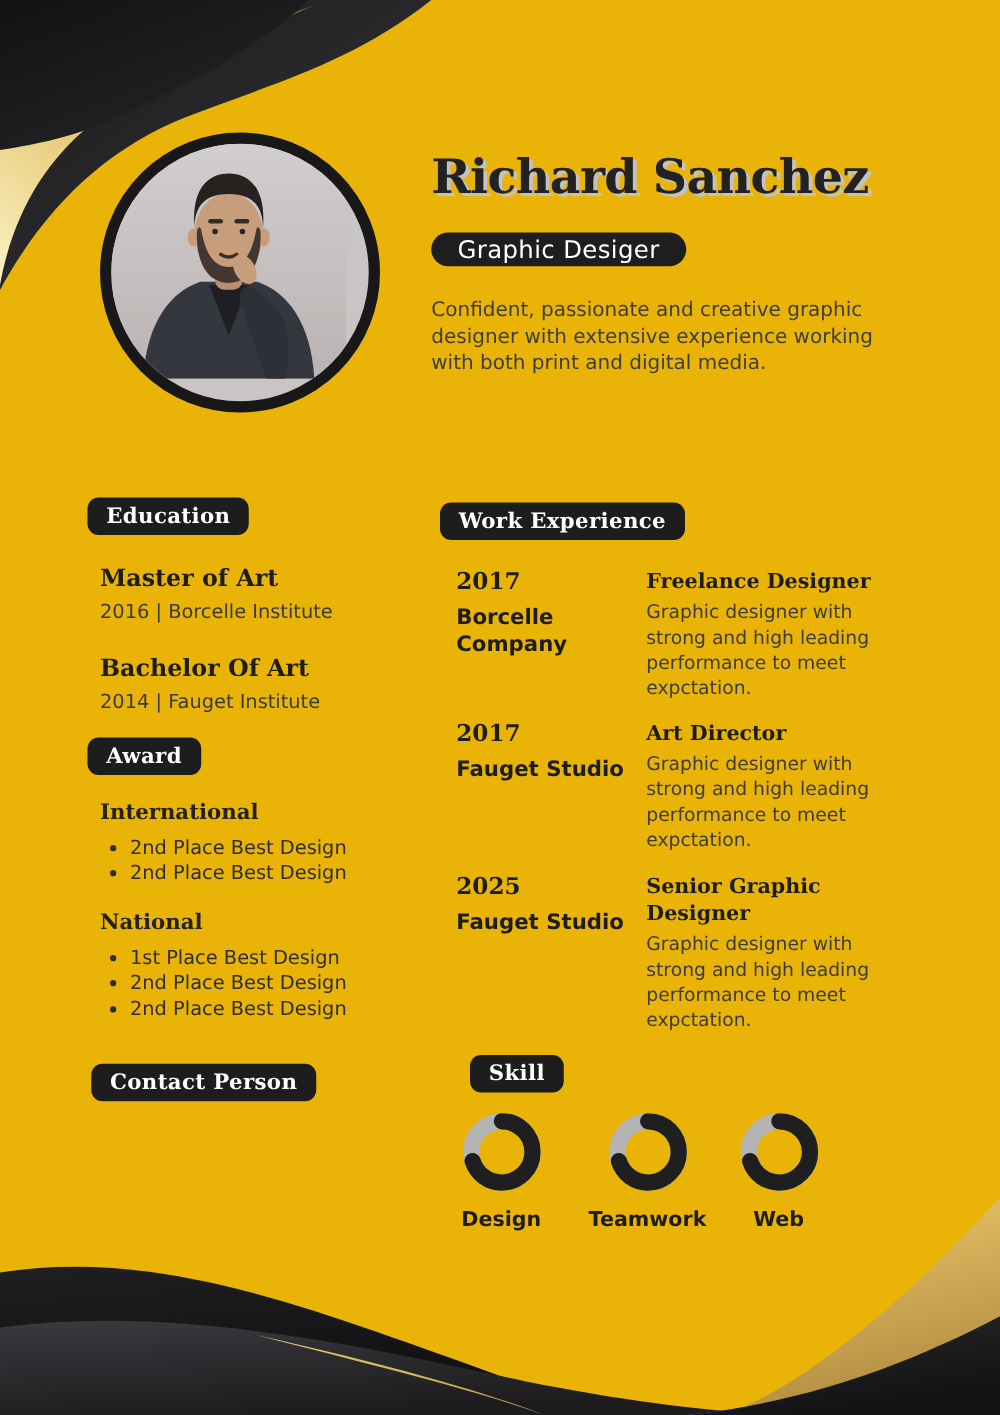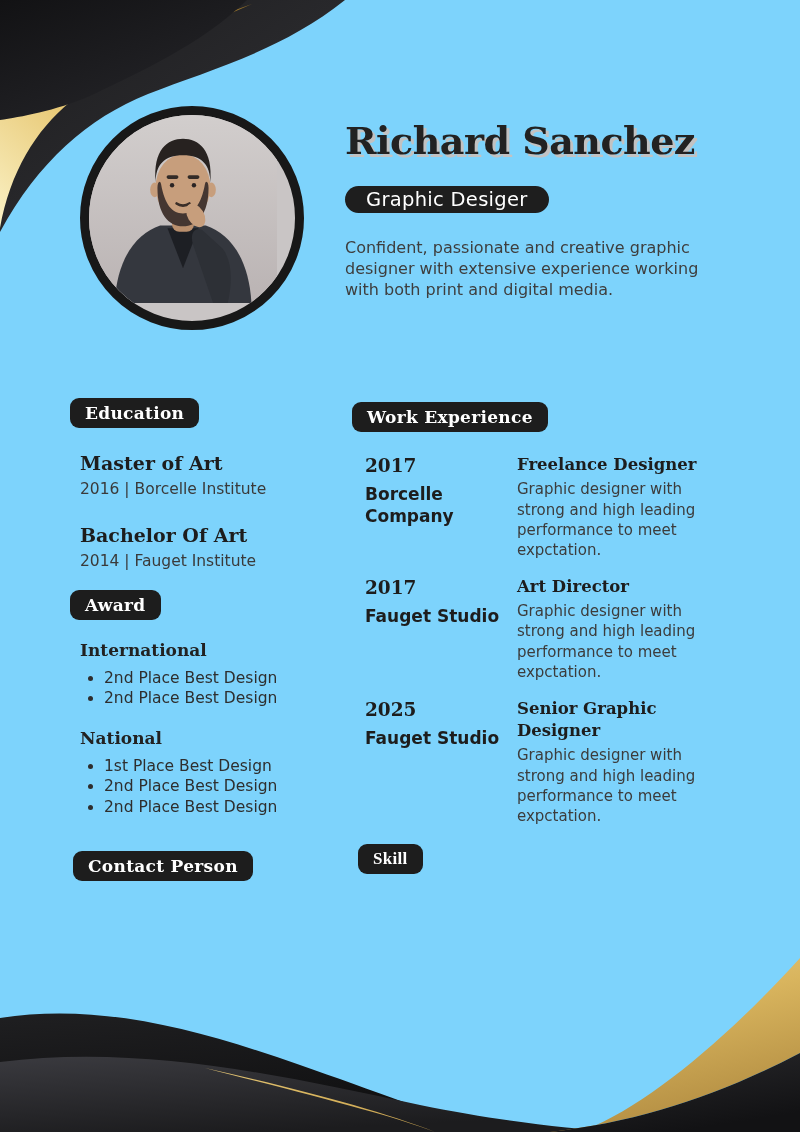--- a/index.html
+++ b/index.html
@@ -1,18 +1,18 @@
 <!DOCTYPE html>
 <html><head>
 <meta charset="utf-8">
 <style>
   html,body{margin:0;padding:0;background:#ffffff;}
   .page{
     position:relative;width:800px;height:1132px;margin:0 auto;
-    background:#7dd3fc;overflow:hidden;
+    background:#eab308;overflow:hidden;
     font-family:"DejaVu Sans",sans-serif;color:#1f1f1f;
   }
   svg{display:block;}
   .deco{position:absolute;left:0;pointer-events:none;}
   .deco-top{top:0;}
   .deco-bottom{top:940px;}
 
   
   .photo{
     position:absolute;left:80px;top:106px;width:206px;height:206px;
@@ -59,21 +59,21 @@
   
   .right-col{position:absolute;left:352px;top:402px;width:404px;}
   .xp-row{display:grid;grid-template-columns:152px 200px;padding-left:13px;}
   .xp-row.first{margin-top:22px;}
   .xp-row + .xp-row{margin-top:15px;}
   .xp-year{font-family:"DejaVu Serif",serif;font-weight:bold;font-size:18.5px;color:#1d1d1d;line-height:1.25;margin:0;}
   .xp-company{font-size:17px;font-weight:bold;color:#1d1d1d;line-height:1.3;margin:6px 0 0 0;}
   .xp-role{font-family:"DejaVu Serif",serif;font-weight:bold;font-size:16.5px;color:#1d1d1d;line-height:1.35;margin:0;}
   .xp-desc{font-size:15px;color:#3c3c3c;line-height:1.36;margin:3px 0 0 0;}
 
-  .skill-pill{margin-top:17px;margin-left:6px;font-family:Liberation Serif, serif;}
+  .skill-pill{margin-top:17px;margin-left:24px;}
   .skills{position:relative;height:120px;margin-top:16px;}
   .skill{position:absolute;top:0;width:100px;text-align:center;}
   .skill-0{left:-1px;}
   .skill-1{left:116px;}
   .skill-2{left:221px;}
   .donut{margin:0 auto;}
   .skill-label{margin-top:13px;font-size:16.5px;font-weight:bold;color:#1d1d1d;white-space:nowrap;}
 </style>
 </head>
 <body>
@@ -227,15 +227,38 @@
         <p class="xp-company">Fauget Studio</p>
       </div>
       <div>
         <p class="xp-role">Senior Graphic Designer</p>
         <p class="xp-desc">Graphic designer with strong and high leading performance to meet expctation.</p>
       </div>
     </div>
 
     <div class="pill skill-pill">Skill</div>
 
+    <div class="skills">
+      <div class="skill skill-0">
+        <svg class="donut" width="63" height="63" viewBox="0 0 63 63">
+          <circle cx="31.5" cy="31.5" r="24.5" fill="none" stroke="#b4b4b4" stroke-width="13"></circle>
+          <circle class="arc" cx="31.5" cy="31.5" r="24.5" fill="none" stroke="#1f1f1f" stroke-width="13" stroke-linecap="round" transform="rotate(-90 31.5 31.5)" stroke-dasharray="107.7566280181299 153.93804002589985"></circle>
+        </svg>
+        <div class="skill-label">Design</div>
+      </div>
+      <div class="skill skill-1">
+        <svg class="donut" width="63" height="63" viewBox="0 0 63 63">
+          <circle cx="31.5" cy="31.5" r="24.5" fill="none" stroke="#b4b4b4" stroke-width="13"></circle>
+          <circle class="arc" cx="31.5" cy="31.5" r="24.5" fill="none" stroke="#1f1f1f" stroke-width="13" stroke-linecap="round" transform="rotate(-90 31.5 31.5)" stroke-dasharray="107.7566280181299 153.93804002589985"></circle>
+        </svg>
+        <div class="skill-label">Teamwork</div>
+      </div>
+      <div class="skill skill-2">
+        <svg class="donut" width="63" height="63" viewBox="0 0 63 63">
+          <circle cx="31.5" cy="31.5" r="24.5" fill="none" stroke="#b4b4b4" stroke-width="13"></circle>
+          <circle class="arc" cx="31.5" cy="31.5" r="24.5" fill="none" stroke="#1f1f1f" stroke-width="13" stroke-linecap="round" transform="rotate(-90 31.5 31.5)" stroke-dasharray="107.7566280181299 153.93804002589985"></circle>
+        </svg>
+        <div class="skill-label">Web</div>
+      </div>
+    </div>
   </div>
 
 </div>
 
 </body></html>

